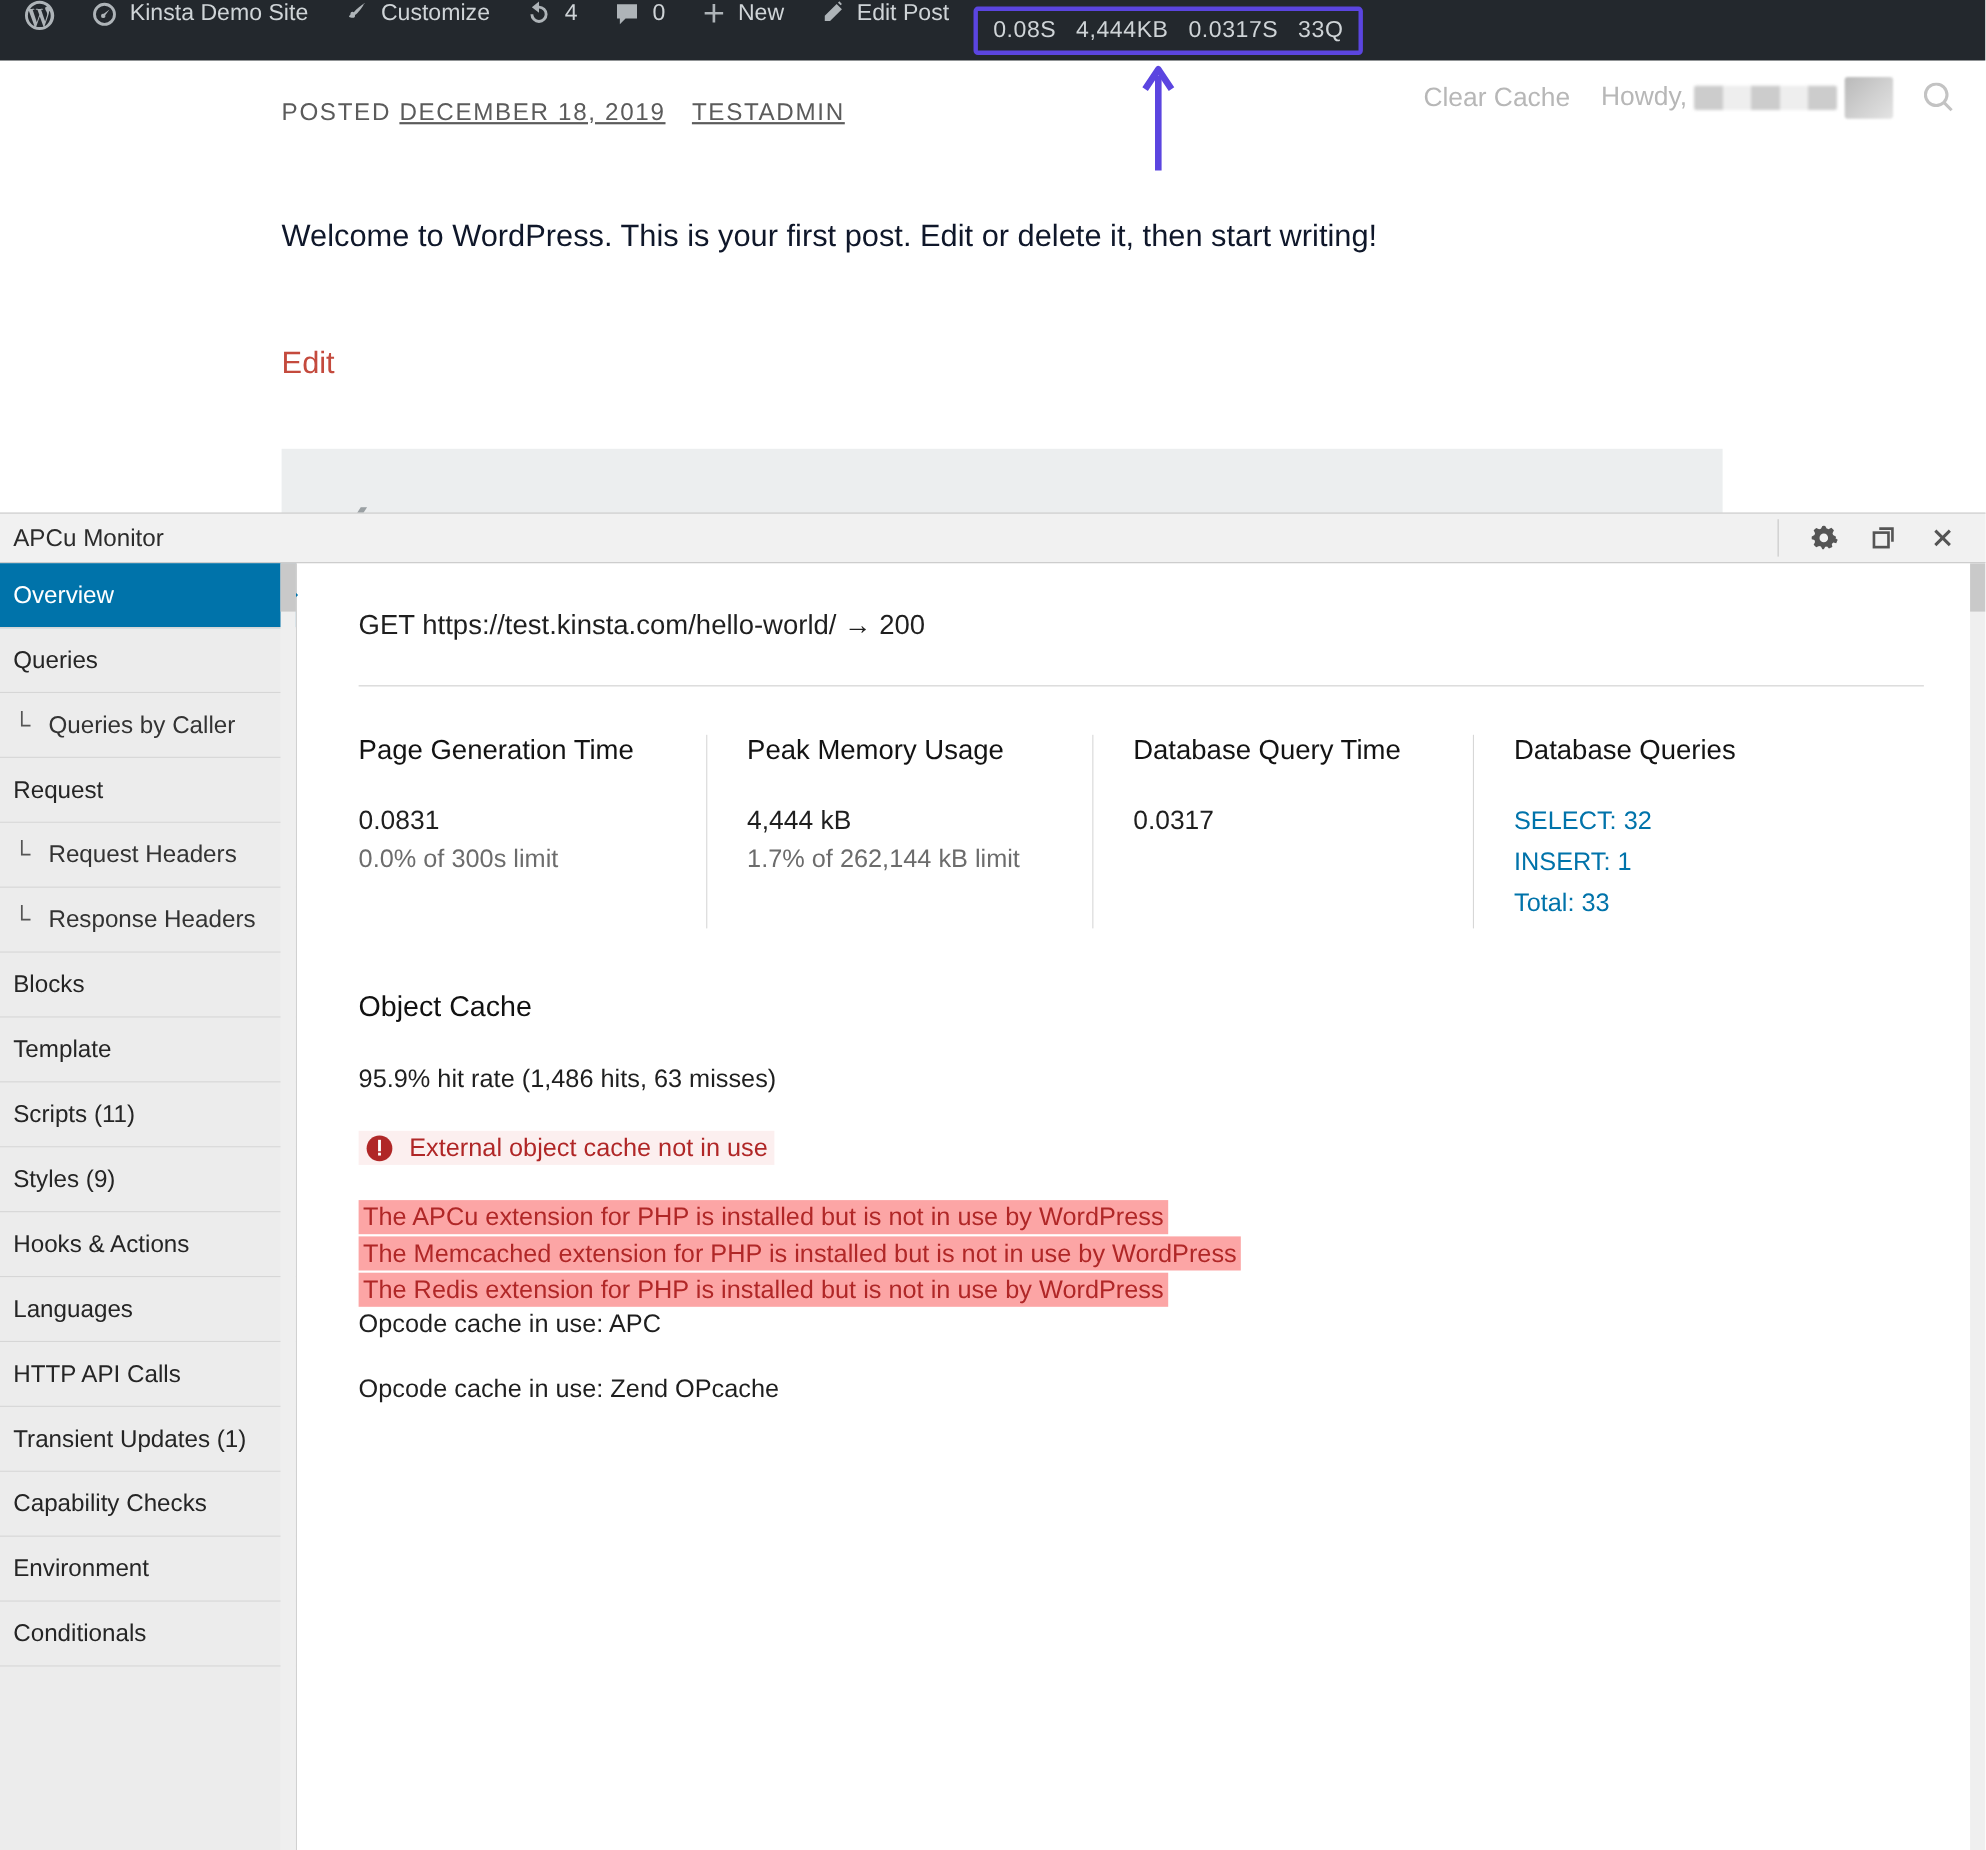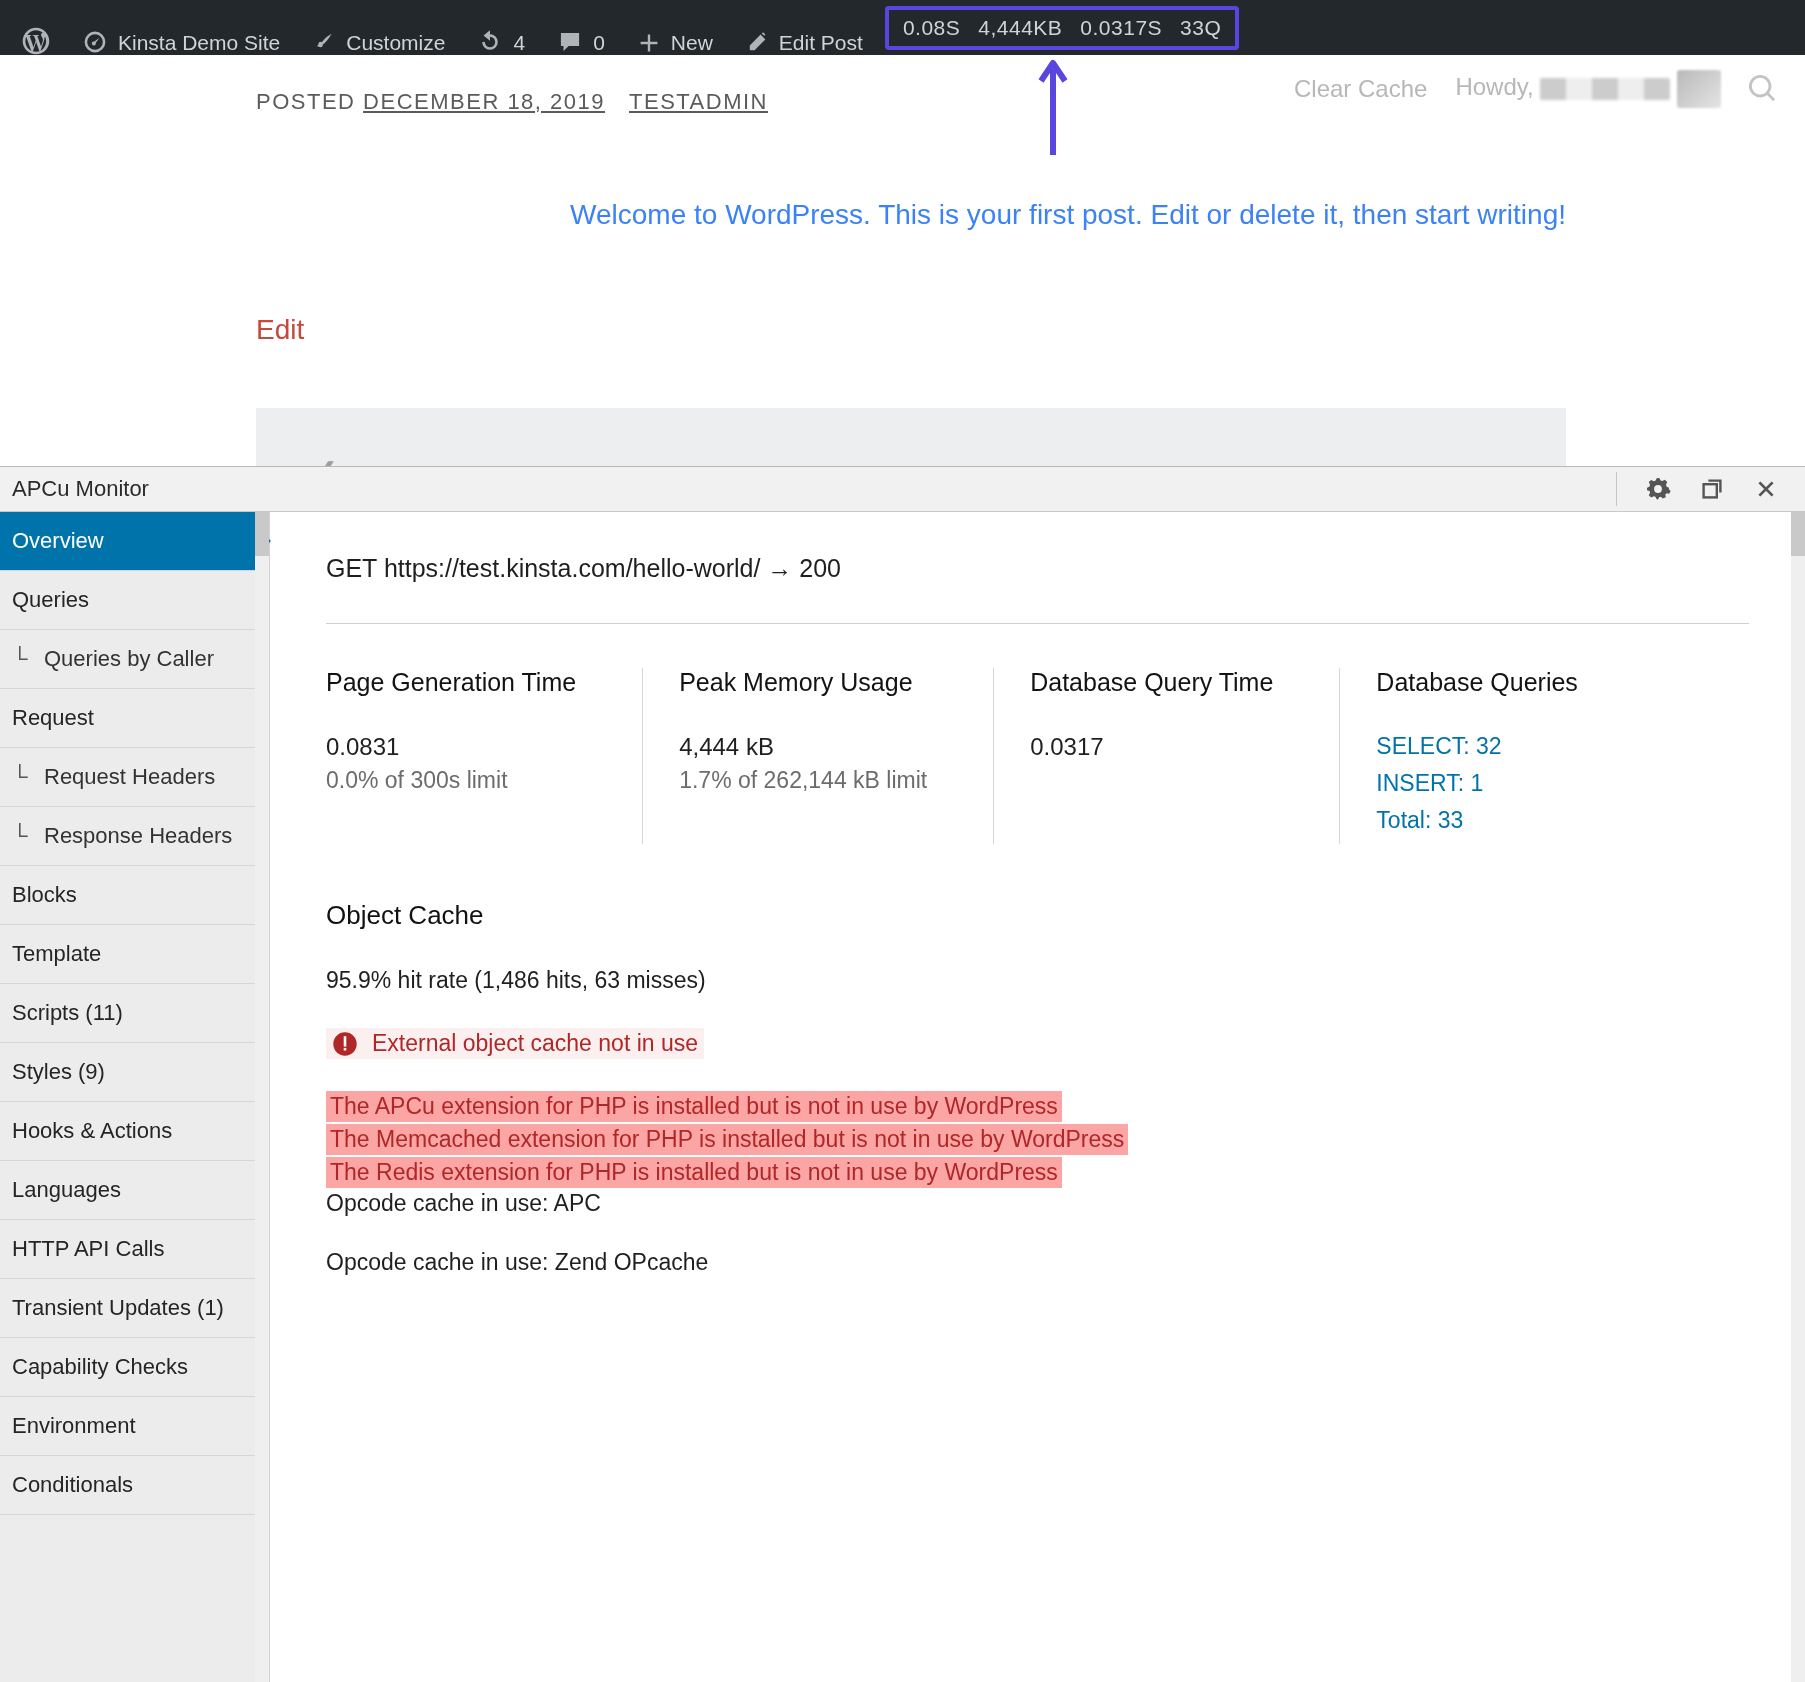--- a/index.html
+++ b/index.html
@@ -1,33 +1,33 @@
 <!DOCTYPE html>
 <html><head>
 <meta charset="utf-8">
 <style>
   * { box-sizing: border-box; margin: 0; padding: 0; }
   html, body { width: 1805px; height: 1682px; font-family: "Segoe UI", -apple-system, Arial, sans-serif; background: #fff; overflow: hidden; }
   
   .adminbar { height: 55px; background: #23282d; color: #cfd4d7; display: flex; align-items: center; font-size: 21px; padding: 0 6px; position: relative; }
-  .ab-item { display: flex; align-items: flex-end; gap: 10px; padding: 0 16px; height: 100%; cursor: pointer; white-space: nowrap; color: #cfd4d7; }
+  .ab-item { display: flex; align-items: flex-start; gap: 10px; padding: 0 16px; height: 100%; cursor: pointer; white-space: nowrap; color: #cfd4d7; }
   .ab-item svg { fill: #aeb4b8; }
   .qm-stats { display: flex; align-items: center; gap: 18px; height: 44px; border: 4px solid #5b45e0; border-radius: 4px; margin-left: 6px; padding: 0 14px; letter-spacing: .5px; justify-content: center; }
   .qm-stats span { font-variant: small-caps; }
   .ab-spacer { flex: 1; }
   .right-bar { position: absolute; right: 0; top: 55px; height: 68px; display: flex; align-items: center; gap: 28px; padding-right: 28px; color: #b7b7b7; font-size: 24px; }
   .right-bar .mag { width:28px; height:28px; }
   
   .arrow { position:absolute; left:1023px; top:55px; width:60px; height:105px; pointer-events:none; }
   
   .post-wrap { padding: 34px 0 0 256px; color: #222; }
   .post-meta { font-size: 22px; letter-spacing: 1.5px; color:#5b5b5b; display:flex; gap:24px; }
   .post-meta .date-part { cursor:pointer; }
   .post-meta .author-part { text-decoration: underline; cursor:pointer; }
-  .post-body { margin-top: 78px; font-size: 28px; line-height: 1.55; color:#3b82f6; max-width: 1310px; text-align: right; }
+  .post-body { margin-top: 78px; font-size: 28px; line-height: 1.55; color:#0f172a; max-width: 1310px; }
   .edit-link { display:inline-block; margin-top: 78px; font-size: 28px; color:#c44a3d; cursor:pointer; }
   .nextevent { margin-top: 62px; width: 1310px; height: 86px; background:#eceeef; display:flex; padding-left: 108px; align-items:flex-end; color:#7d7d7d; font-size:27px; overflow:hidden; position:relative;}
   .nextevent .chev { position:absolute; left:60px; bottom:6px; color:#9aa0a3; font-size:26px;}
   .nextevent .txt { position:relative; bottom:-12px; }
   
   .qm-panel { position:absolute; left:0; right:0; top:466px; bottom:0; border-top:1px solid #b8b8b8; background:#fff; display:flex; flex-direction:column;}
   .qm-titlebar { height:45px; background:#f1f1f1; border-bottom:1px solid #c9c9c9; display:flex; align-items:center; padding:0 12px; font-size:22px; color:#2b2b2b; }
   .qm-titlebar .spacer { flex:1; }
   .qm-titlebar .sep { width:1px; height:34px; background:#c6c6c6; margin:0 14px; }
   .qm-titlebar .tool { width:30px; height:30px; display:flex; align-items:center; justify-content:center; cursor:pointer; margin:0 12px; }

